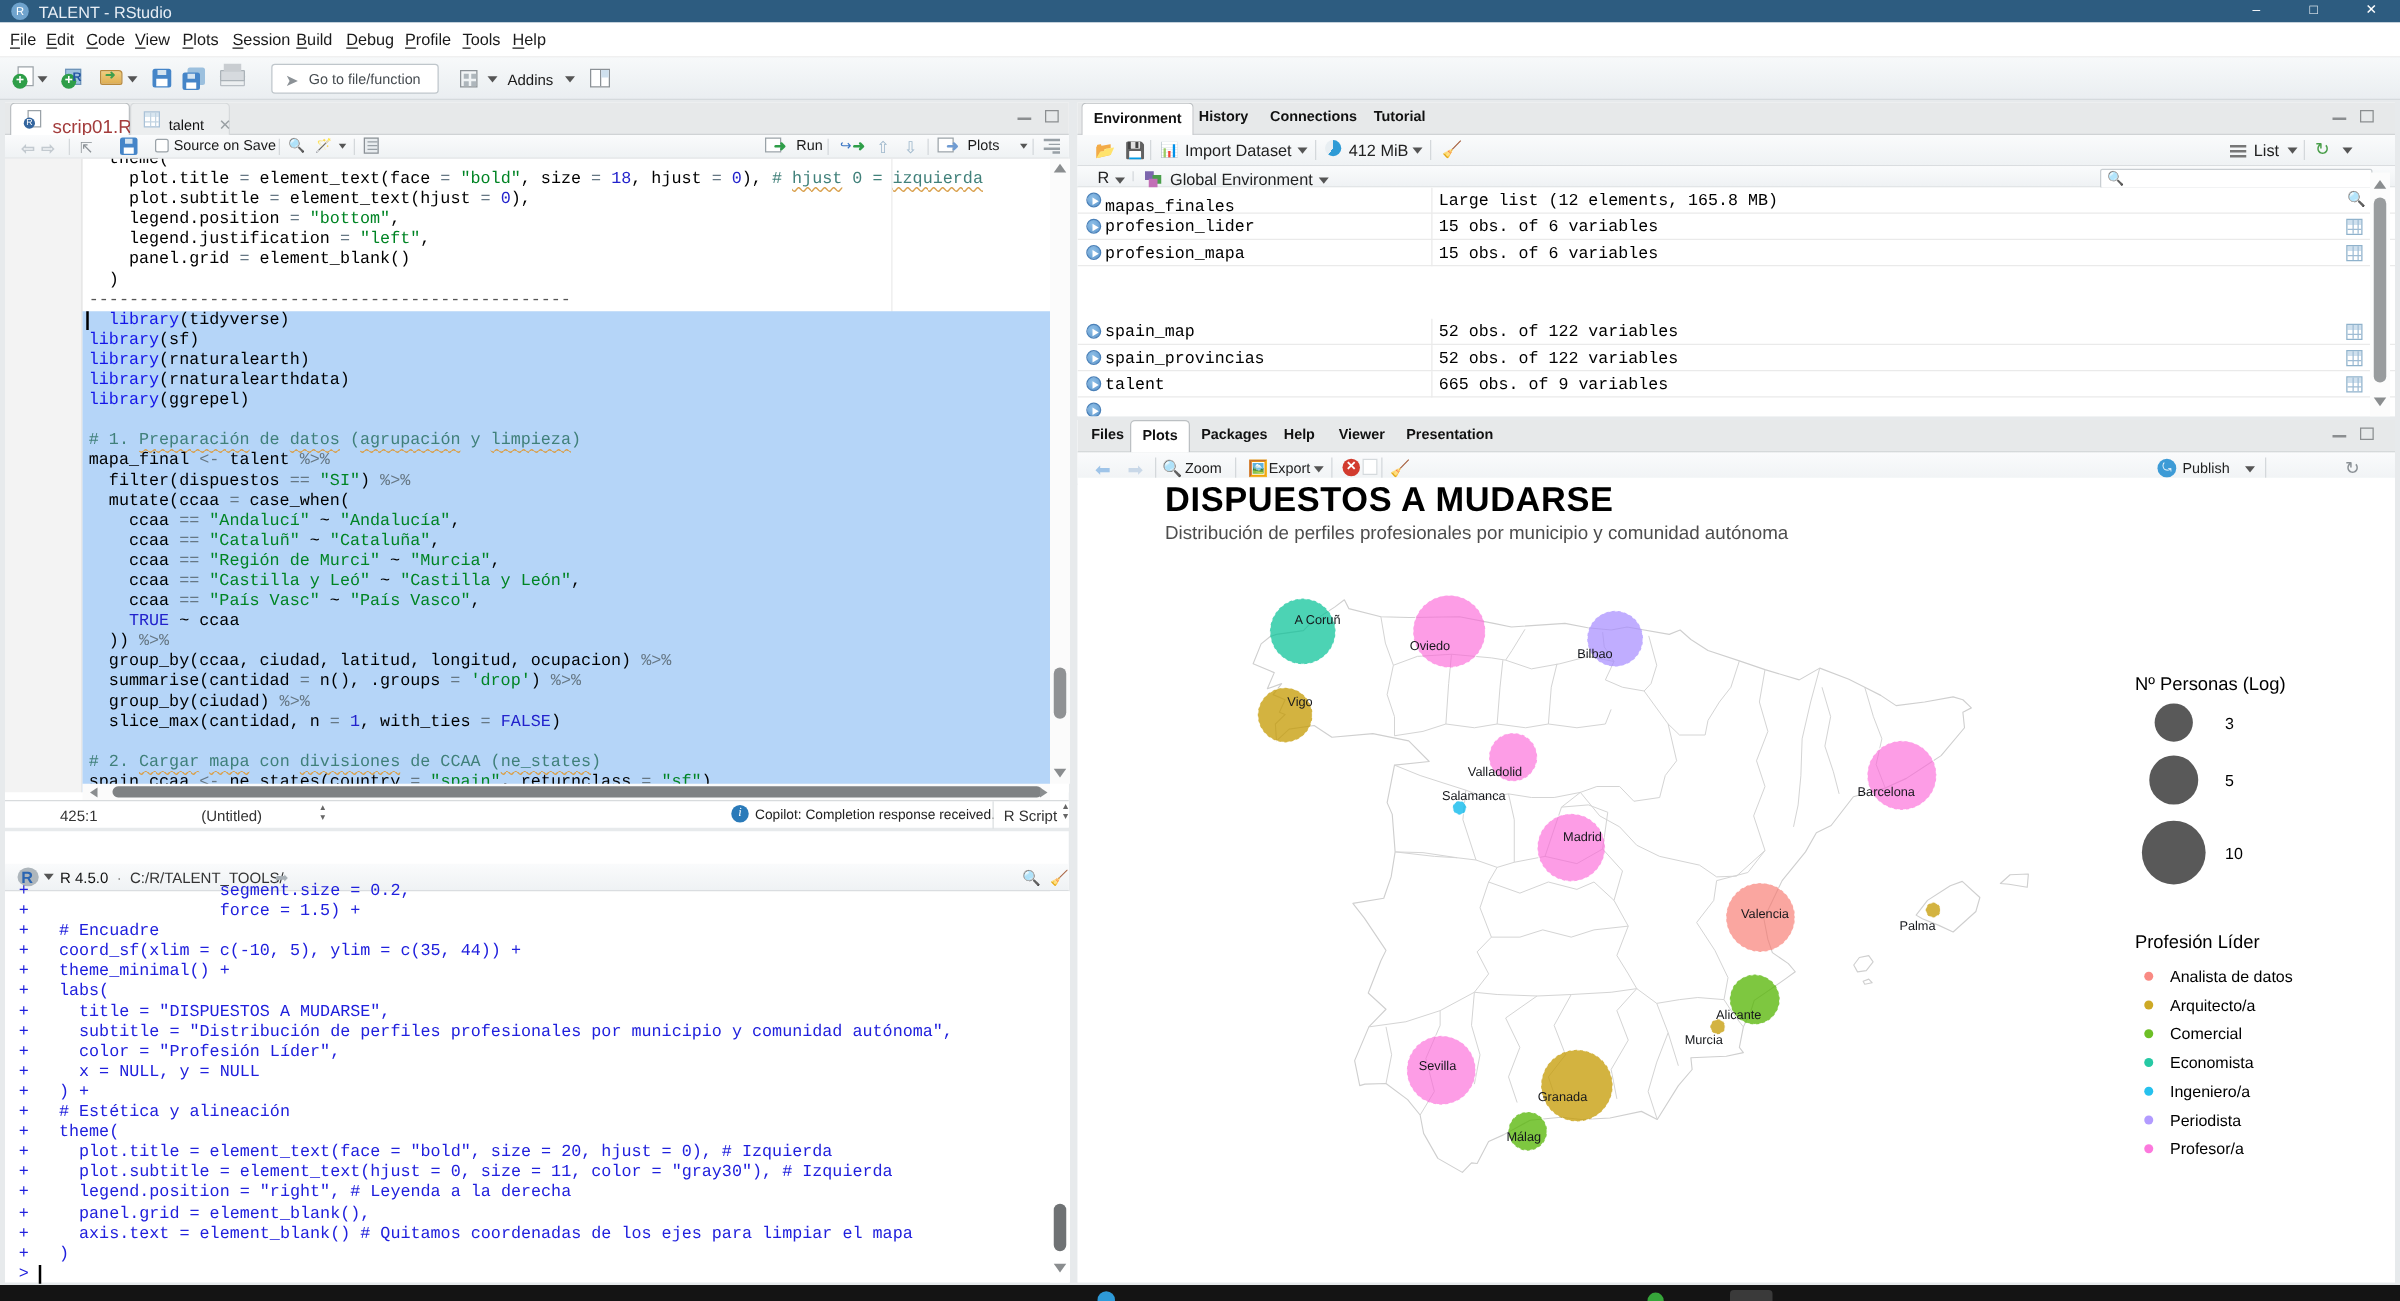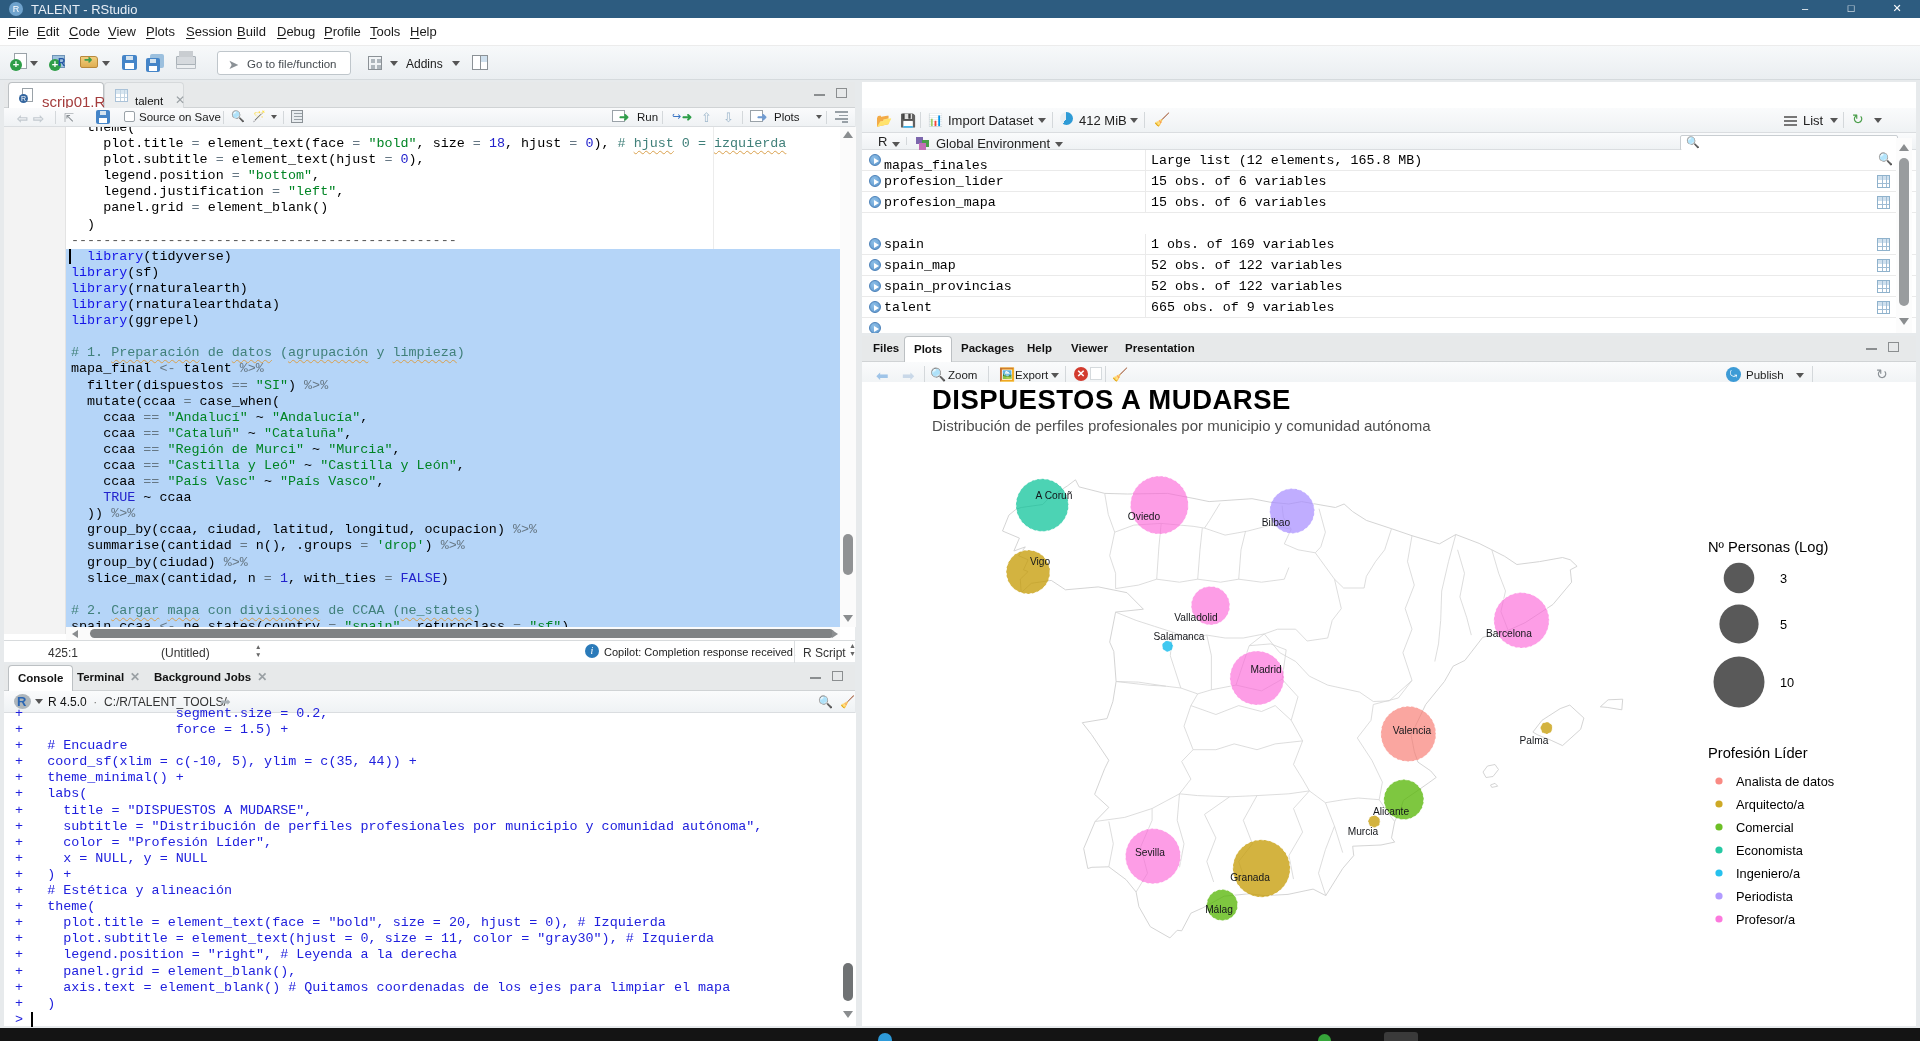--- a/index.html
+++ b/index.html
@@ -231,29 +231,20 @@
     <span class="abs" style="left:581px; top:3px; width:14px; height:14px; border-radius:50%; background:#2a7ab9; color:#fff; font-size:10px; text-align:center; line-height:14px; font-style:italic; font-family:'Liberation Serif',serif;">i</span>
     <span class="abs" style="left:600px; top:5px; color:#222; font-size:11px;">Copilot: Completion response received.</span>
     <span class="abs" style="left:790px; top:0; width:1px; height:22px; background:#dcdfe1;"></span>
     <span class="abs" style="left:799px; top:5px; font-size:12px;">R Script</span>
     <span class="abs" style="left:845px; top:1px; color:#666; font-size:7px;">▲</span>
     <span class="abs" style="left:845px; top:9px; color:#666; font-size:7px;">▼</span>
   </div>
 </div>
 
 <div class="pane" id="console" style="left:4px; top:665px; width:851px; height:361px;">
-  <div class="tabbar">
-    <div class="tab active" style="left:4px; font-weight:bold; font-size:11.5px;">Console</div>
-    <div class="tab" style="left:64px; font-weight:bold; font-size:11.5px;">Terminal<span class="x">✕</span></div>
-    <div class="tab" style="left:141px; font-weight:bold; font-size:11.5px;">Background Jobs<span class="x">✕</span></div>
-    <div class="panebtns" style="left:806px;">
-        <span style="position:absolute;left:0;top:6px;width:11px;height:2px;background:#8b8e90;"></span>
-        <span style="position:absolute;left:22px;top:0;width:11px;height:10px;border:1.5px solid #8b8e90;"></span>
-      </div>
-  </div>
   <div class="ptool" style="top:26px; height:22px;">
     <span class="abs" style="left:10px; top:3px; width:17px; height:15px; border-radius:50%; background:#aeb6bc;"></span>
     <span class="abs" style="left:13px; top:3px; color:#2a65b2; font-weight:bold; font-size:13px;">R</span>
     <span class="abs" style="left:31px; top:8px; width:0; height:0; border-left:4px solid transparent; border-right:4px solid transparent; border-top:5px solid #555;"></span>
     <span class="abs" style="left:44px; top:4px; font-size:12px; color:#111;">R 4.5.0 &nbsp;<span style="color:#777;">·</span>&nbsp; <span style="color:#333;">C:/R/TALENT_TOOLS/</span></span>
     <span class="abs" style="left:216px; top:3px; color:#a8b0b6; font-size:13px;">➦</span>
     <span class="abs" style="left:814px; top:4px; color:#8b9196; font-size:12px;">🔍</span>
     <span class="abs" style="left:836px; top:4px; color:#b08d55; font-size:12px;">🧹</span>
   </div>
   <pre class="code abs" style="left:11px; top:41px; color:#2020dd;">+                   segment.size = 0.2,
@@ -277,20 +268,30 @@
 +   )
 &gt; <span style="border-left:2px solid #000;">&nbsp;</span></pre>
 
   <div class="abs" style="left:836px; top:48px; width:16px; height:313px; background:#fff;">
     <div class="sbthumb" style="left:3px; top:250px; width:10px; height:38px; background:#6f7274;"></div>
     <div class="arrow" style="left:3px; top:298px; border-left:5px solid transparent; border-right:5px solid transparent; border-top:7px solid #8a8d8f;"></div>
   </div>
 </div>
 
 <div class="pane" id="envpane" style="left:862px; top:82px; width:1054px; height:251px;">
+  <div class="tabbar">
+    <div class="tab active" style="left:3px; font-weight:bold; font-size:11.5px;">Environment</div>
+    <div class="tab" style="left:88px; font-weight:bold; font-size:11.5px;">History</div>
+    <div class="tab" style="left:145px; font-weight:bold; font-size:11.5px;">Connections</div>
+    <div class="tab" style="left:228px; font-weight:bold; font-size:11.5px;">Tutorial</div>
+    <div class="panebtns" style="left:1004px;">
+        <span style="position:absolute;left:0;top:6px;width:11px;height:2px;background:#8b8e90;"></span>
+        <span style="position:absolute;left:22px;top:0;width:11px;height:10px;border:1.5px solid #8b8e90;"></span>
+      </div>
+  </div>
   <div class="ptool" style="top:26px; height:25px;" id="envtool1">
     <span class="abs" style="left:14px; top:5px; font-size:13px;">📂</span>
     <span class="abs" style="left:38px; top:5px; color:#3a75c4; font-size:13px;">💾</span>
     <span class="sep" style="left:58px;"></span>
     <span class="abs" style="left:66px; top:5px; font-size:12px;">📊</span>
     <span class="abs" style="left:86px; top:5px; font-size:13px; color:#222;">Import Dataset</span>
     <span class="abs" style="left:176px; top:10px; width:0; height:0; border-left:4px solid transparent; border-right:4px solid transparent; border-top:5px solid #555;"></span>
     <span class="sep" style="left:190px;"></span>
     <span class="abs" style="left:198px; top:4px; width:13px; height:13px; border-radius:50%; background:conic-gradient(#2e9bd6 0 60%, #e8eef2 60% 100%);"></span>
     <span class="abs" style="left:217px; top:5px; font-size:13px; color:#222;">412 MiB</span>
@@ -339,32 +340,20 @@
           <span style="position:absolute;left:7.5px;top:0;width:1px;height:11px;background:#9fbcd4;"></span>
           <span style="position:absolute;left:0;top:6.5px;width:11px;height:1px;background:#9fbcd4;"></span>
         </span>
       </div>
   <div class="abs" style="left:0; top:42px; width:1054px; height:21px; border-bottom:1px solid #eaeaea;">
         <span class="abs" style="left:7px; top:4px; width:12px; height:12px; border-radius:50%; background:radial-gradient(circle at 40% 35%, #8fc0e8, #5d96cc); border:1px solid #4a80b8;"></span>
         <span class="abs" style="left:11.5px; top:7.5px; width:0; height:0; border-top:3px solid transparent; border-bottom:3px solid transparent; border-left:5px solid #fff;"></span>
         <span class="mono abs" style="left:22px; top:3px; font-size:13.3px; color:#000;">profesion_mapa</span>
         <span class="abs" style="left:283px; top:0; width:1px; height:21px; background:#eaeaea;"></span>
         <span class="mono abs" style="left:289px; top:3px; font-size:13.3px; color:#000;">15 obs. of 6 variables</span>
-        <span class="abs" style="left:1015px; top:4px; width:13px; height:13px; border:1px solid #8fb2cc; background:linear-gradient(#cfe0ee 0 4px, #fff 4px);">
-          <span style="position:absolute;left:3.5px;top:0;width:1px;height:11px;background:#9fbcd4;"></span>
-          <span style="position:absolute;left:7.5px;top:0;width:1px;height:11px;background:#9fbcd4;"></span>
-          <span style="position:absolute;left:0;top:6.5px;width:11px;height:1px;background:#9fbcd4;"></span>
-        </span>
-      </div>
-  <div class="abs" style="left:0; top:84px; width:1054px; height:21px; border-bottom:1px solid #eaeaea;">
-        <span class="abs" style="left:7px; top:4px; width:12px; height:12px; border-radius:50%; background:radial-gradient(circle at 40% 35%, #8fc0e8, #5d96cc); border:1px solid #4a80b8;"></span>
-        <span class="abs" style="left:11.5px; top:7.5px; width:0; height:0; border-top:3px solid transparent; border-bottom:3px solid transparent; border-left:5px solid #fff;"></span>
-        <span class="mono abs" style="left:22px; top:3px; font-size:13.3px; color:#000;">spain</span>
-        <span class="abs" style="left:283px; top:0; width:1px; height:21px; background:#eaeaea;"></span>
-        <span class="mono abs" style="left:289px; top:3px; font-size:13.3px; color:#000;">1 obs. of 169 variables</span>
         <span class="abs" style="left:1015px; top:4px; width:13px; height:13px; border:1px solid #8fb2cc; background:linear-gradient(#cfe0ee 0 4px, #fff 4px);">
           <span style="position:absolute;left:3.5px;top:0;width:1px;height:11px;background:#9fbcd4;"></span>
           <span style="position:absolute;left:7.5px;top:0;width:1px;height:11px;background:#9fbcd4;"></span>
           <span style="position:absolute;left:0;top:6.5px;width:11px;height:1px;background:#9fbcd4;"></span>
         </span>
       </div>
   <div class="abs" style="left:0; top:105px; width:1054px; height:21px; border-bottom:1px solid #eaeaea;">
         <span class="abs" style="left:7px; top:4px; width:12px; height:12px; border-radius:50%; background:radial-gradient(circle at 40% 35%, #8fc0e8, #5d96cc); border:1px solid #4a80b8;"></span>
         <span class="abs" style="left:11.5px; top:7.5px; width:0; height:0; border-top:3px solid transparent; border-bottom:3px solid transparent; border-left:5px solid #fff;"></span>
         <span class="mono abs" style="left:22px; top:3px; font-size:13.3px; color:#000;">spain_map</span>

